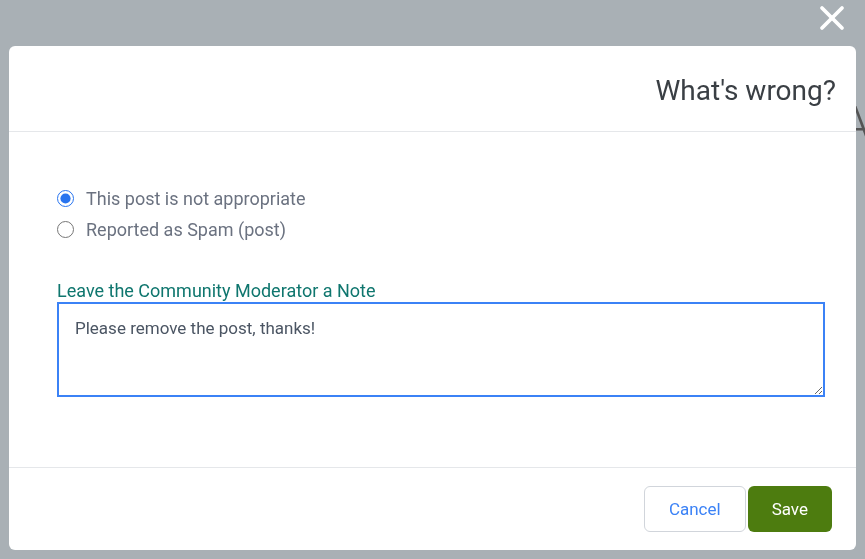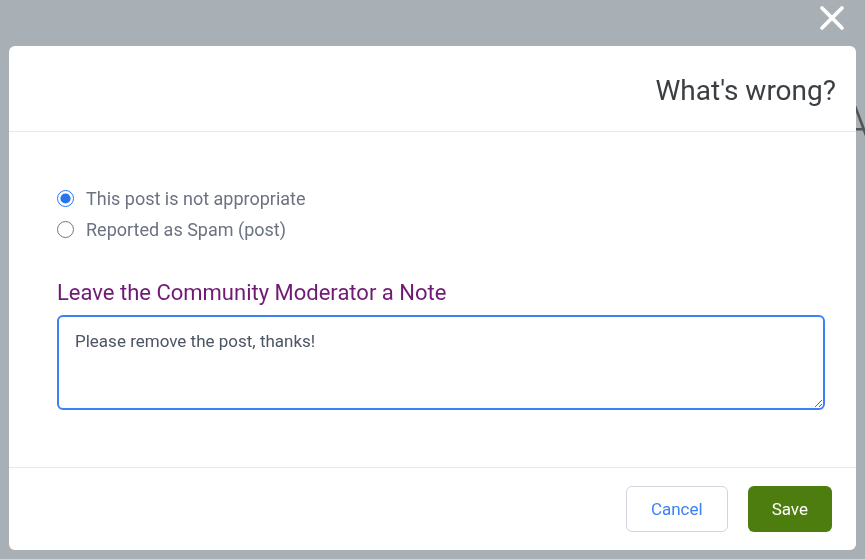--- a/index.html
+++ b/index.html
@@ -70,43 +70,43 @@
       margin-right: 12px;
       accent-color: #2874ef;
       cursor: pointer;
     }
     .radio-option label {
       font-size: 18px;
       color: #6b7280;
       cursor: pointer;
     }
     .note-label {
-      font-size: 22px;
-      color: #701a75;
-      margin-bottom: 10px;
+      font-size: 18px;
+      color: #0f766e;
+      margin-bottom: 1px;
       display: block;
     }
     .note-textarea {
       width: 100%;
       height: 95px;
       padding: 14px 16px;
       border: 2px solid #3b82f6;
-      border-radius: 6px;
+      border-radius: 0;
       font-size: 17px;
       font-family: inherit;
       color: #4b5563;
       resize: both;
       outline: none;
     }
     .modal-footer {
       padding: 18px 24px 18px 24px;
       border-top: 1px solid #e5e7ea;
       display: flex;
       justify-content: flex-end;
-      gap: 20px;
+      gap: 2px;
     }
     .btn {
       padding: 12px 24px;
       border-radius: 6px;
       font-size: 17px;
       cursor: pointer;
       border: none;
       font-family: inherit;
     }
     .btn-cancel {

